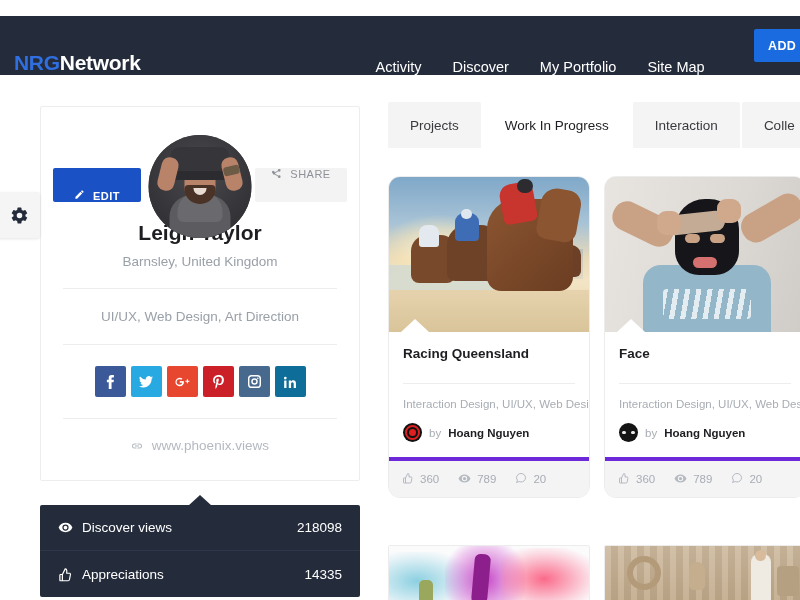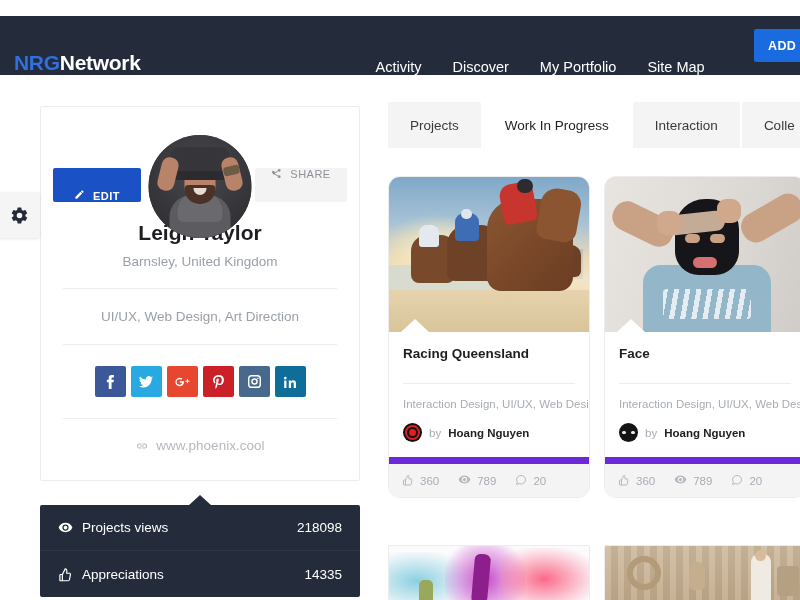--- a/index.html
+++ b/index.html
@@ -278,21 +278,21 @@
   .author-av.mask::after {
     content:''; position:absolute; right:3px; top:8px;
     width:4px; height:3px; background:#e8e8e8; border-radius:2px;
   }
   .by { color: #a8adb4; }
   .author-name { color: #1e1e22; font-weight: bold; }
 
   .card-stats {
     height: 40px;
     background: #f4f4f5;
-    border-top: 7px solid #6d28d9;
+    border-top: 4px solid #6d28d9;
     display: flex; align-items: center;
     padding: 0 13px;
     gap: 19px;
     font-size: 11.5px;
     color: #a8adb4;
   }
   .cstat { display: flex; align-items: center; gap: 6px; }
 
   .cards-row2 {
     position: absolute; left: 388px; top: 545px;
@@ -468,33 +468,33 @@
   </div>
 
   <div class="pc-divider"></div>
 
   <div class="website-row">
     <span class="link-ico">
       <svg width="12" height="12" viewBox="0 0 24 24" fill="#b4b9c0" style="vertical-align:-2px">
         <path d="M3.9 12a3.1 3.1 0 013.1-3.1h4V7H7a5 5 0 000 10h4v-1.9H7A3.1 3.1 0 013.9 12zM8 13h8v-2H8v2zm9-6h-4v1.9h4a3.1 3.1 0 010 6.2h-4V17h4a5 5 0 000-10z"></path>
       </svg>
     </span>
-    <span>www.phoenix.cool</span>
+    <span>www.phoenix.views</span>
   </div>
 </div>
 
 <div class="stats-panel">
   <div class="stats-notch"></div>
   <div class="stat-row">
     <span class="stat-ico">
       <svg width="15" height="15" viewBox="0 0 24 24" fill="#ffffff">
         <path d="M12 4.5C7 4.5 2.7 7.6 1 12c1.7 4.4 6 7.5 11 7.5s9.3-3.1 11-7.5c-1.7-4.4-6-7.5-11-7.5zm0 12.5a5 5 0 115-5 5 5 0 01-5 5zm0-8a3 3 0 103 3 3 3 0 00-3-3z"></path>
       </svg>
     </span>
-    <span class="stat-label">Projects views</span>
+    <span class="stat-label">Discover views</span>
     <span class="stat-value">218098</span>
   </div>
   <div class="stat-row">
     <span class="stat-ico">
       <svg width="15" height="15" viewBox="0 0 24 24" fill="none" stroke="#ffffff" stroke-width="1.9">
         <path d="M7 22H4a1 1 0 01-1-1v-8a1 1 0 011-1h3m0 10V12m0 10h9.3a2 2 0 001.96-1.6l1.6-8A2 2 0 0018.9 10H14V5.5A2.5 2.5 0 0011.5 3L7 12"></path>
       </svg>
     </span>
     <span class="stat-label">Appreciations</span>
     <span class="stat-value">14335</span>

